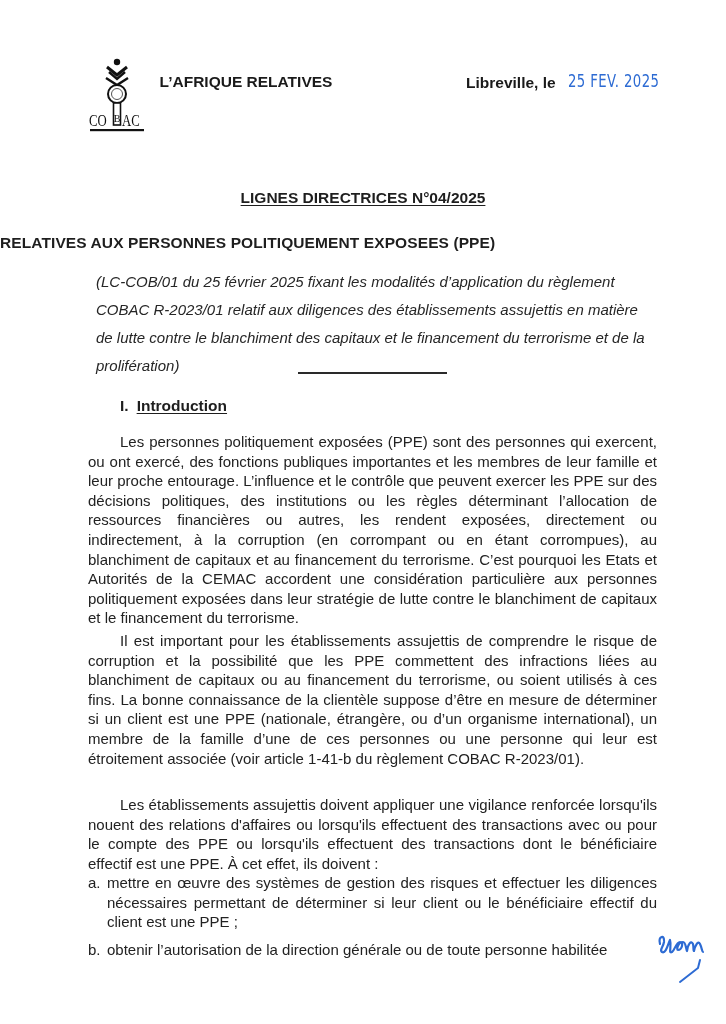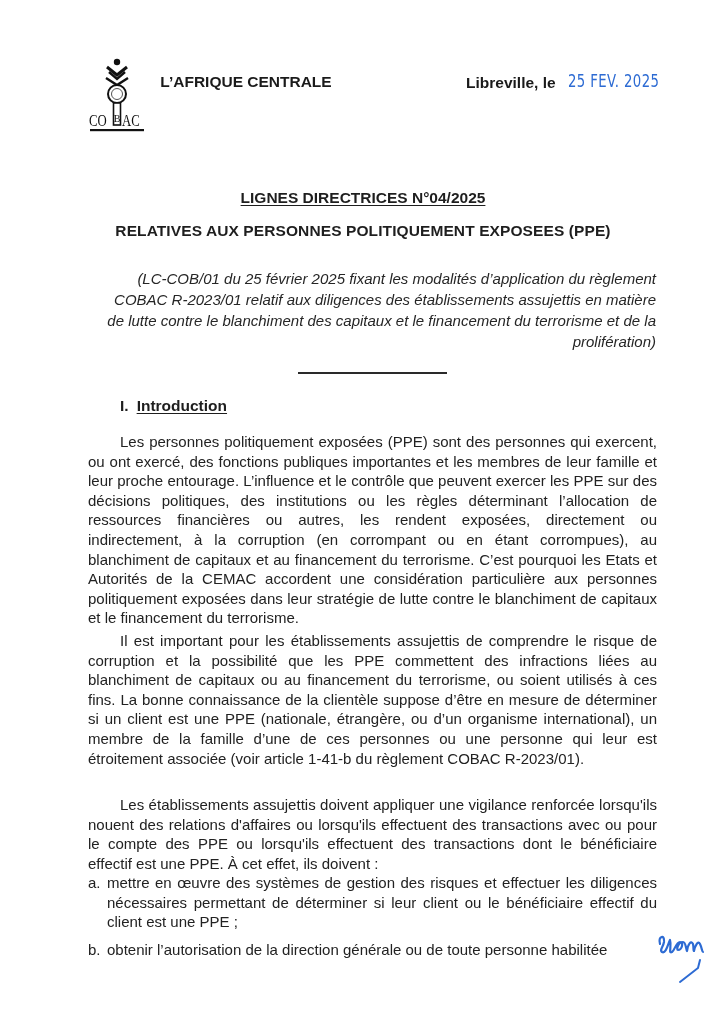--- a/index.html
+++ b/index.html
@@ -74,35 +74,35 @@
       font-size: 15.5px;
     }
     .doc-title span {
       text-decoration: underline;
       text-underline-offset: 2px;
     }
     .doc-subtitle {
       position: absolute;
       left: 0;
       width: 726px;
-      top: 222px;
-      text-align: center;
+      top: 234px;
+      text-align: left;
       font-weight: bold;
       font-size: 15.5px;
       letter-spacing: 0.1px;
     }
     .doc-ref {
       position: absolute;
       left: 96px;
       width: 560px;
       top: 268px;
-      text-align: right;
+      text-align: left;
       font-style: italic;
       font-size: 15px;
-      line-height: 21px;
+      line-height: 28px;
       color: #262626;
     }
     .separator {
       position: absolute;
       left: 298px;
       top: 372px;
       width: 149px;
       height: 1.5px;
       background: #2a2a2a;
     }
@@ -181,21 +181,21 @@
     <rect x="25.5" y="45" width="7" height="22" fill="#fff" stroke="#111" stroke-width="1.6"></rect>
     <text x="29" y="64" text-anchor="middle" font-family="Liberation Serif, serif" font-size="10" fill="#111">B</text>
 
     <text x="1" y="68" font-family="Liberation Serif, serif" font-size="17" fill="#111" transform="scale(0.75,1)" transform-origin="1 68">CO</text>
     <text x="34" y="68" font-family="Liberation Serif, serif" font-size="17" fill="#111" transform="scale(0.75,1)" transform-origin="34 68">AC</text>
 
     <rect x="2" y="71" width="54" height="2.2" fill="#111"></rect>
   </svg>
 
   <div class="org-block">
-    <div>L’AFRIQUE CENTRALE</div>
+    <div>L’AFRIQUE RELATIVES</div>
   </div>
 
   <div class="place-date">Libreville, le</div>
   <div class="stamp-date">25 FEV. 2025</div>
 
   <div class="doc-title">
     <span>LIGNES DIRECTRICES N°04/2025</span>
   </div>
   <div class="doc-subtitle">RELATIVES AUX PERSONNES POLITIQUEMENT EXPOSEES (PPE)</div>
   <div class="doc-ref">(LC-COB/01 du 25 février 2025 fixant les modalités d’application du règlement COBAC R-2023/01 relatif aux diligences des établissements assujettis en matière de lutte contre le blanchiment des capitaux et le financement du terrorisme et de la prolifération)</div>

